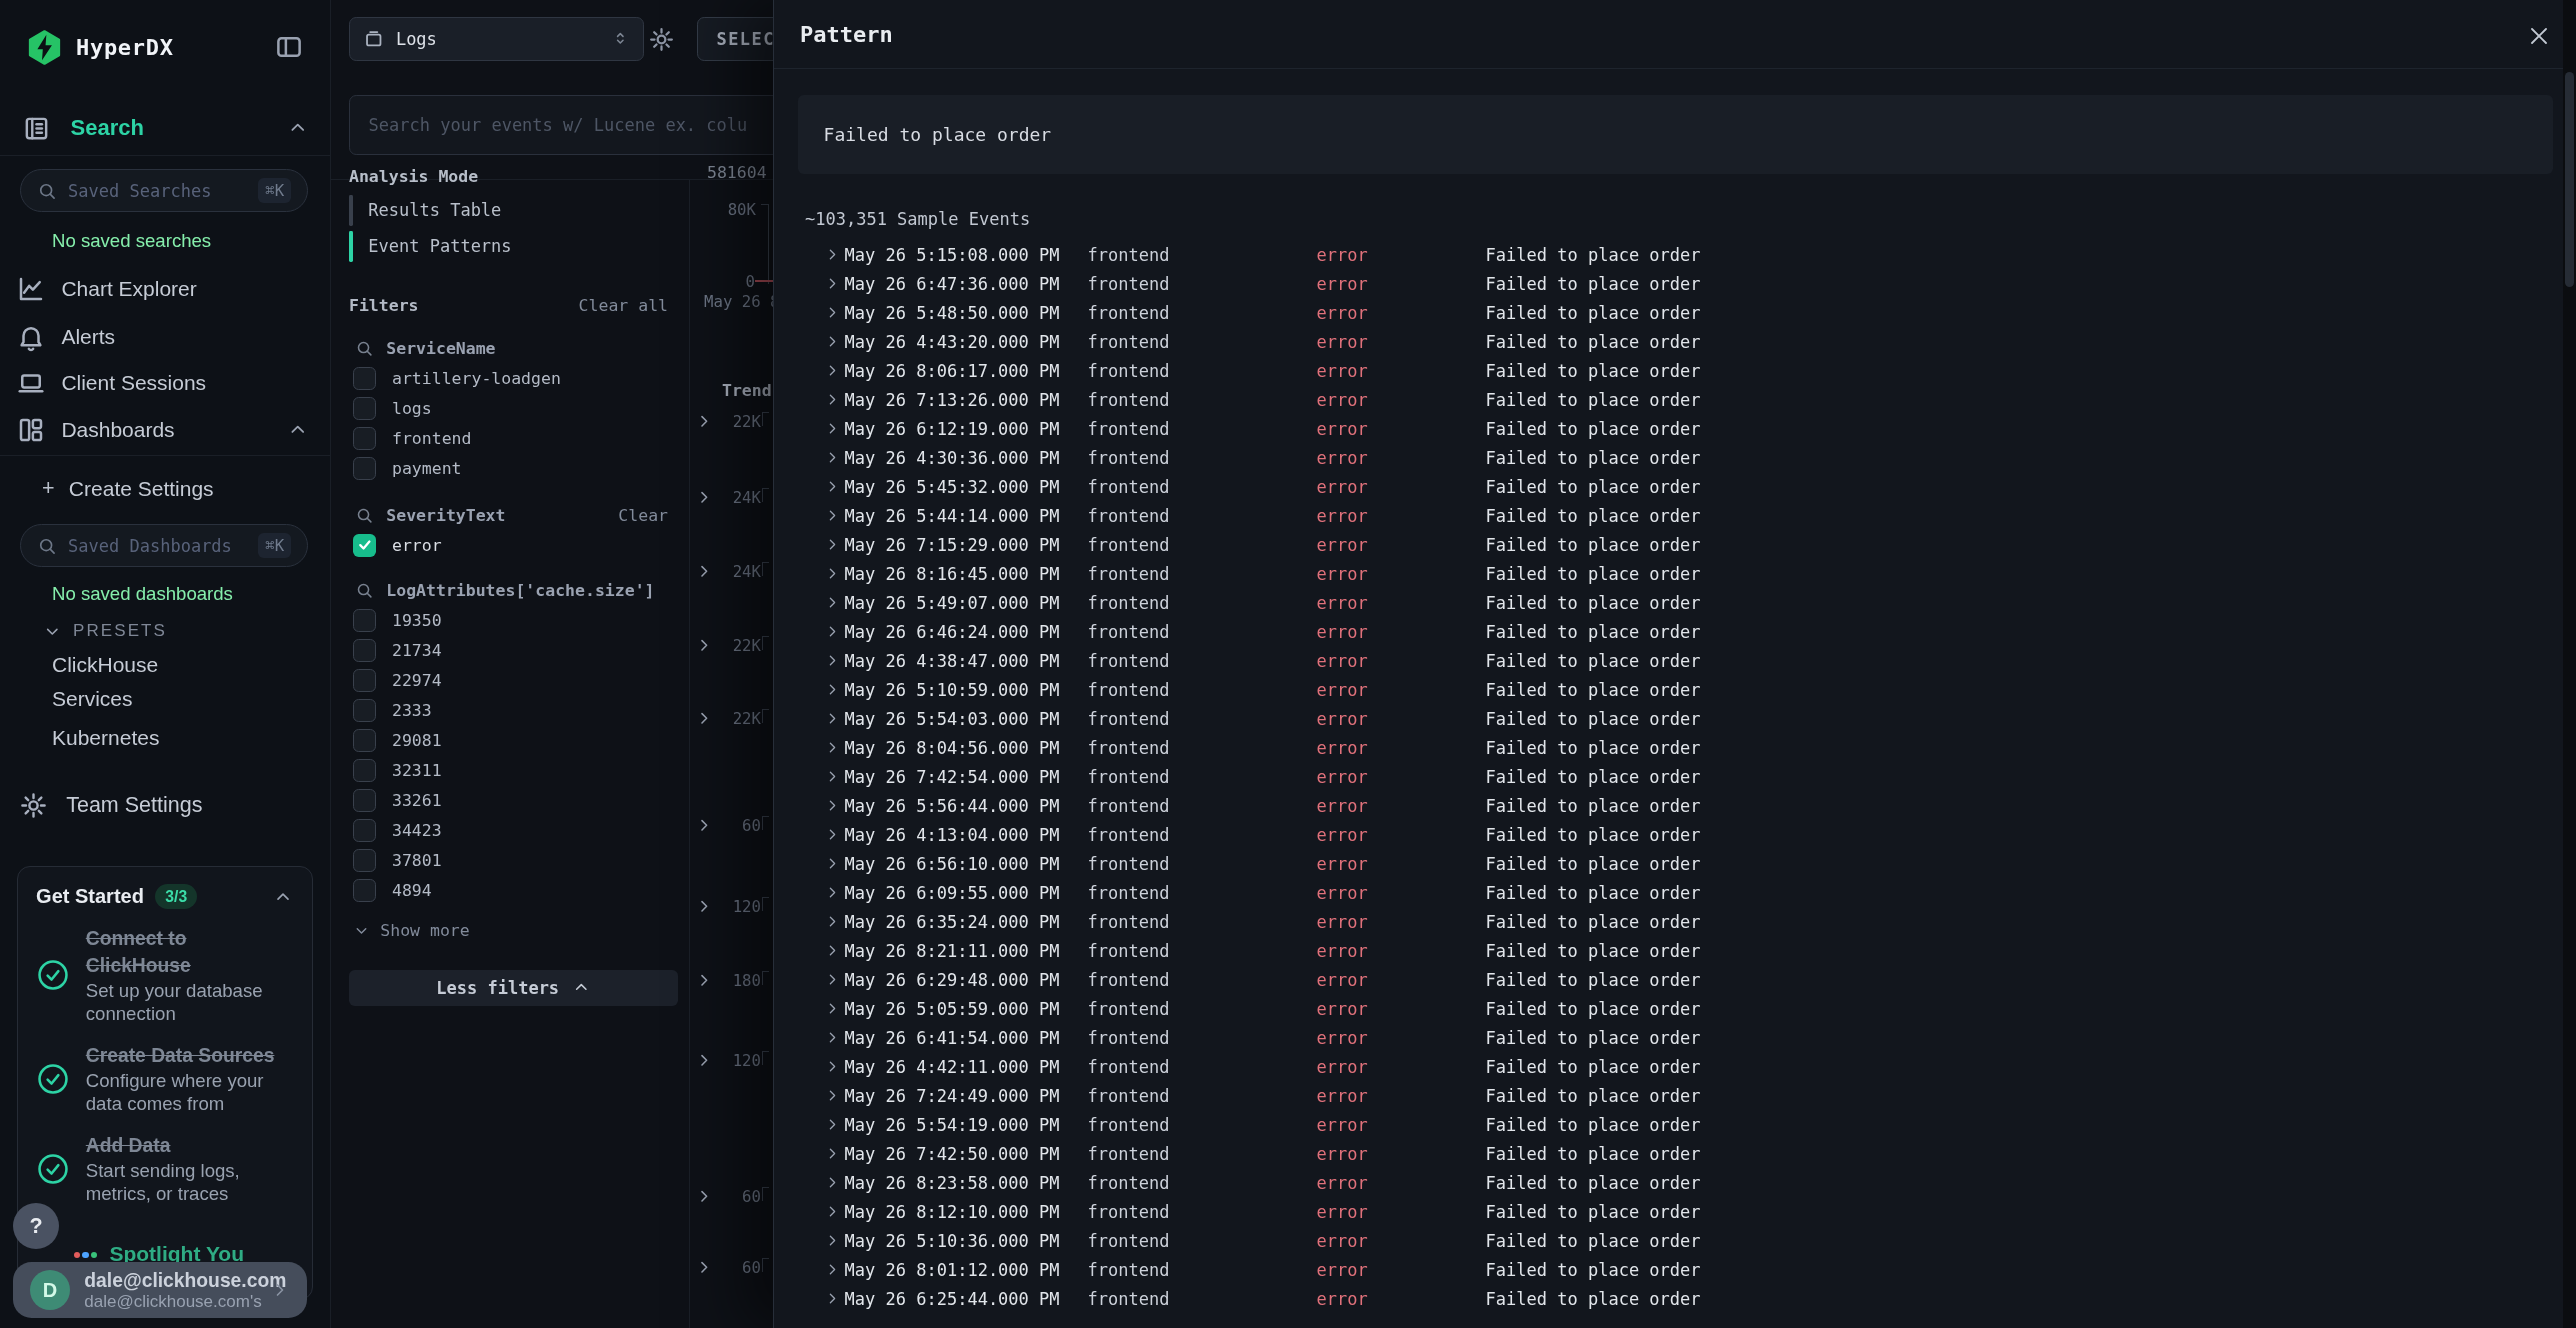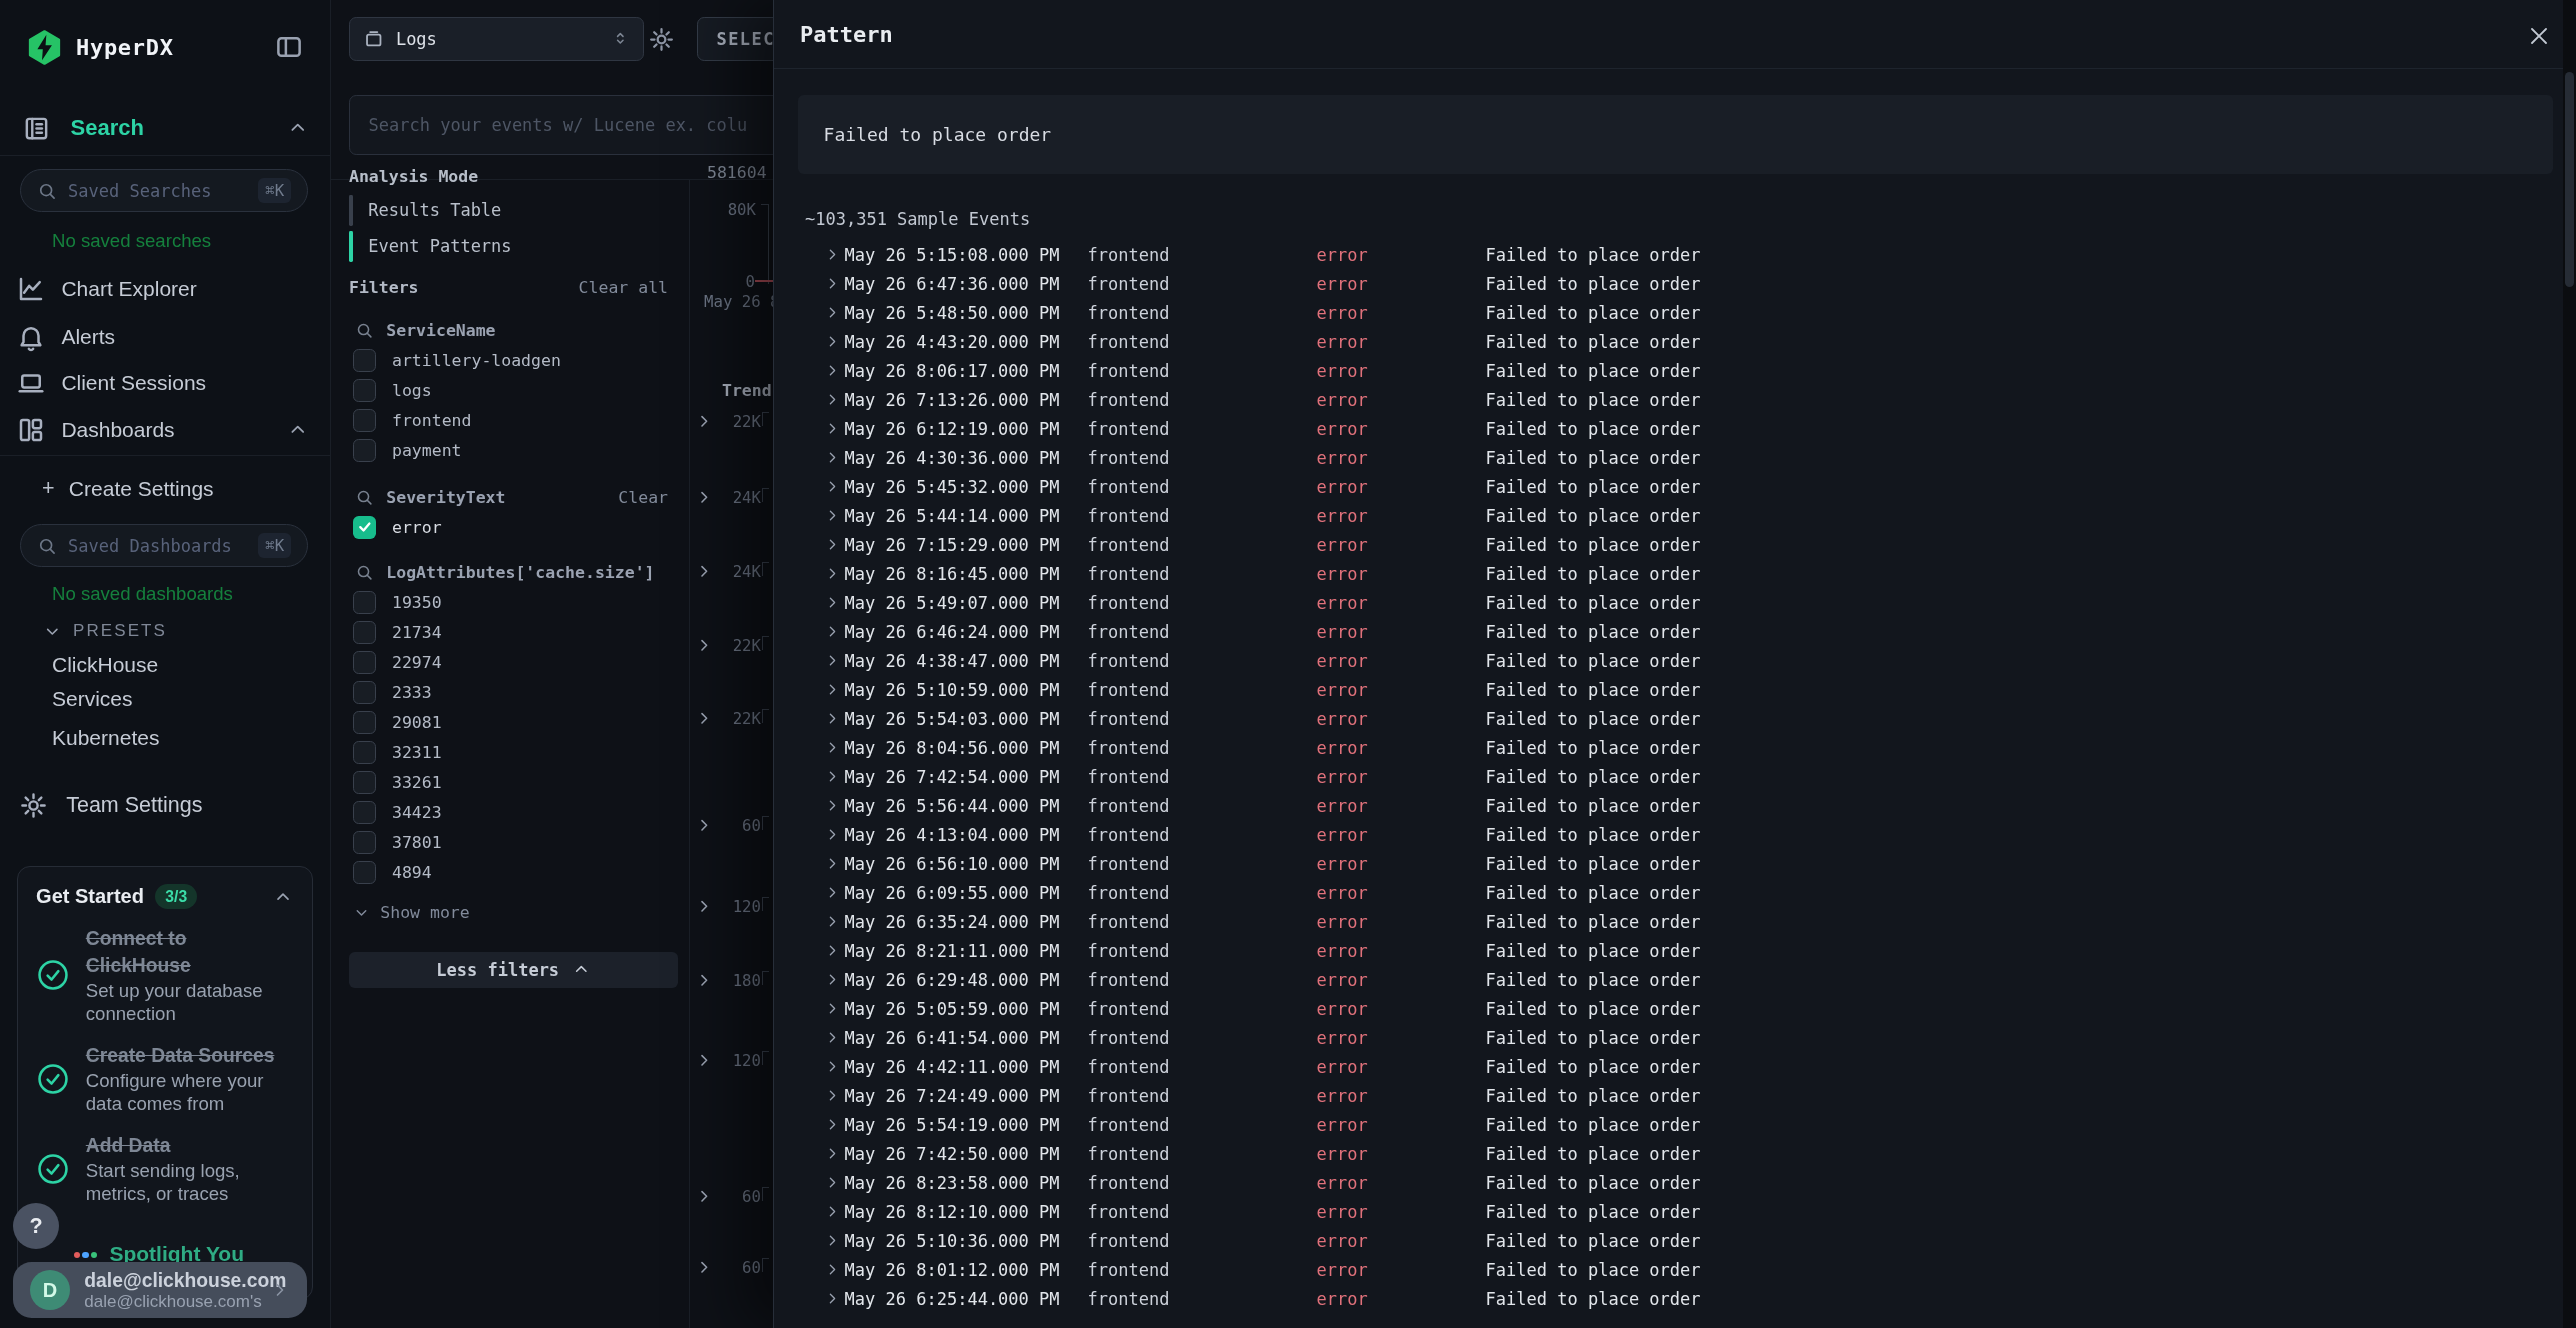--- a/index.html
+++ b/index.html
@@ -24,21 +24,21 @@
   .sidebar{position:absolute;left:0;top:0;width:331px;height:100%;background:var(--sidebar-bg);border-right:1.4px solid var(--line)}
   .srow{position:absolute;left:0;width:100%;display:flex;align-items:center}
   .logo-name{font:700 22px var(--mono);color:#f1f4f8;letter-spacing:0.7px}
   .side-label{font:21px var(--sans);color:var(--txt)}
   .side-icon{color:#a8b0bf}
   .search-label{font:700 22px var(--sans);color:var(--green)}
   .divider{position:absolute;left:0;width:100%;height:1.4px;background:var(--line)}
   .pill{position:absolute;left:20px;width:288px;height:43px;border:1.4px solid var(--border);background:var(--input-bg);border-radius:23px;display:flex;align-items:center;gap:11.4px;padding:0 15.7px}
   .pill .ph{font:17px var(--mono);color:#58627a;flex:1}
   .pill .kbd{font:15.7px var(--mono);color:#707b8d;background:#1d2430;border-radius:5.7px;padding:2.9px 7.2px}
-  .empty-note{font:18.6px var(--sans);color:#15803d}
+  .empty-note{font:18.6px var(--sans);color:#86efac}
   .presets-label{font:17px var(--sans);color:#7f8796;letter-spacing:2.1px}
   .chev{color:#9aa2b1}
   
   .gs-card{position:absolute;left:16.5px;top:866px;width:296px;height:434px;background:#11151c;border:1.4px solid var(--line2);border-radius:13px;padding:17px 18.6px 0 18.6px}
   .gs-title{font:700 20px var(--sans);color:#e9ecf1}
   .gs-badge{font:700 15.7px var(--sans);color:#3bdca8;background:#14352a;border-radius:13px;padding:3.6px 10px;margin-left:11.4px}
   .gs-item{display:flex;align-items:center;gap:15.7px}
   .gs-check{flex:none;color:var(--green)}
   .gs-item-title{font:700 19.3px var(--sans);color:#7e8795;text-decoration:line-through;line-height:27px}
   .gs-item-desc{font:18.6px var(--sans);color:#99a2b0;line-height:23.6px}
@@ -59,21 +59,21 @@
   .search-box{position:absolute;left:18px;top:95px;width:472px;height:60px;border:1.4px solid #2a303c;border-radius:7.2px;background:#13171e;display:flex;align-items:center;padding:0 18.6px}
   .search-box input{width:100%;background:transparent;border:none;outline:none;font:17px var(--mono);color:var(--txt)}
   .search-box input::placeholder{color:var(--txt-ph)}
   .analysis{position:absolute;left:18px;top:162px;width:329px}
   .analysis-title{height:29px;display:flex;align-items:center;font:700 16.5px var(--mono);color:#b7bec9}
   .aopt{display:flex;align-items:center;gap:15.7px;height:33px;margin-top:2.9px}
   .aopt:first-of-type{margin-top:10px}
   .abar{width:3.6px;height:31.5px;background:#39404c;border-radius:1.4px}
   .aopt.active .abar{background:var(--green)}
   .aopt .lbl{font:17px var(--mono);color:#b9c0cb}
-  .filters{position:absolute;left:18px;top:272px;width:329px}
+  .filters{position:absolute;left:18px;top:290px;width:329px}
   .filters-head{display:flex;align-items:center;height:30px}
   .filters-title{font:700 16.5px var(--mono);color:#b3bac6}
   .clear-link{margin-left:auto;padding-right:10px;font:16.5px var(--mono);color:#828b9b}
   .fgroup-title{display:flex;align-items:center;gap:13px;height:30px;padding-left:5.7px}
   .fgroup-title .t{font:700 16.5px var(--mono);color:#9aa2b1}
   .fgroup-title .mag{color:#78818f}
   .frow{display:flex;align-items:center;gap:15.7px;height:30px;padding-left:4.3px}
   .cbox{flex:none;width:23px;height:23px;border-radius:5.7px;border:1.4px solid #39404c;background:#181d24}
   .cbox.checked{border:none;background:var(--check);color:#fff;display:flex;align-items:center;justify-content:center}
   .frow .lbl{font:16.5px var(--mono);color:#b4bbc7}

